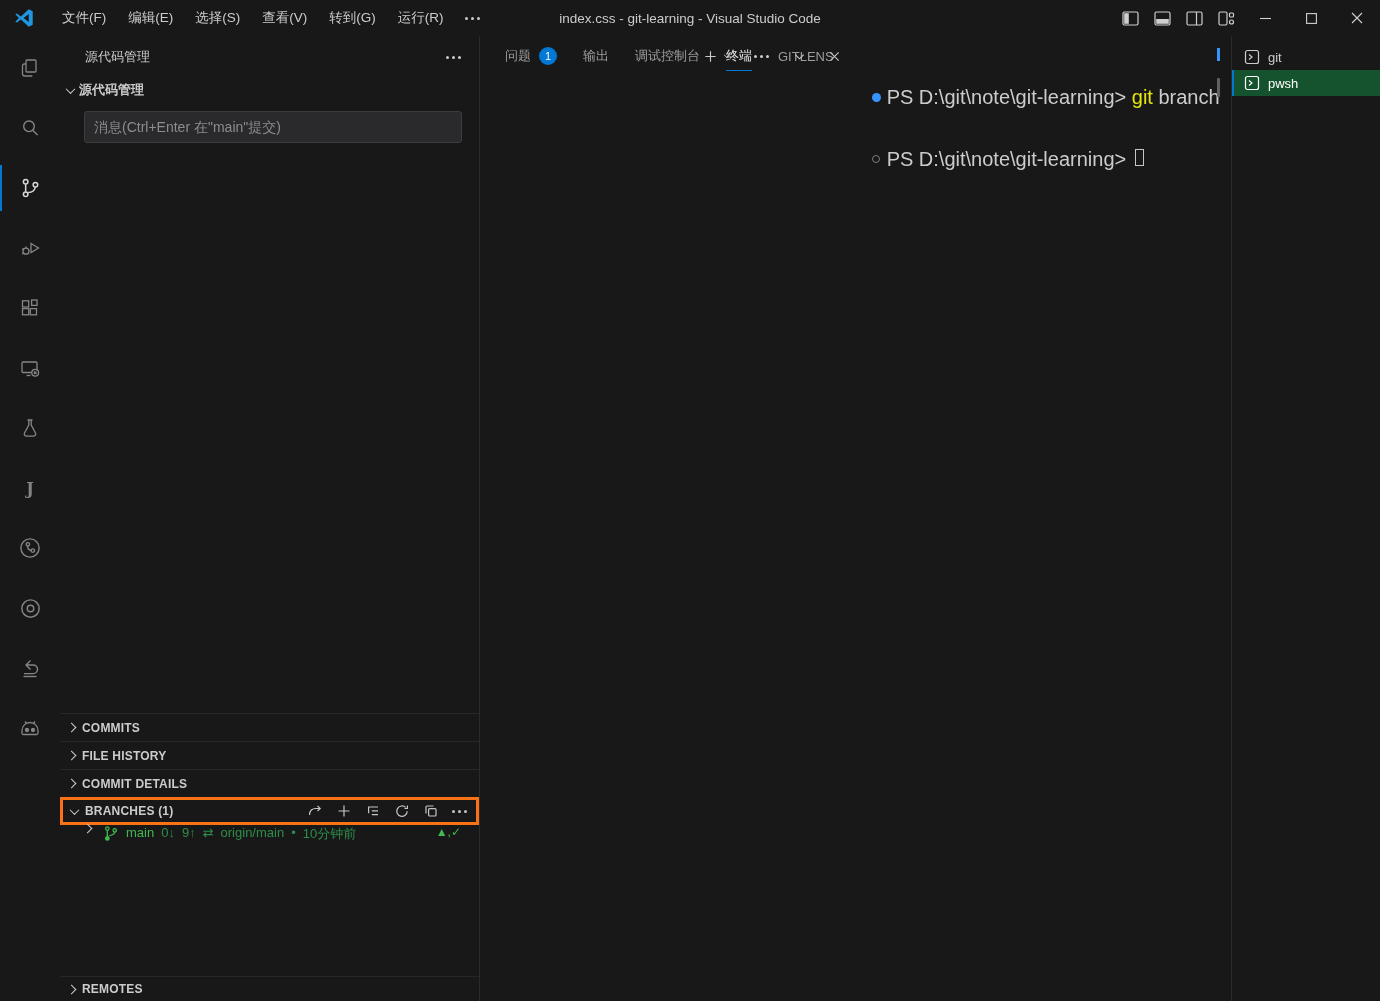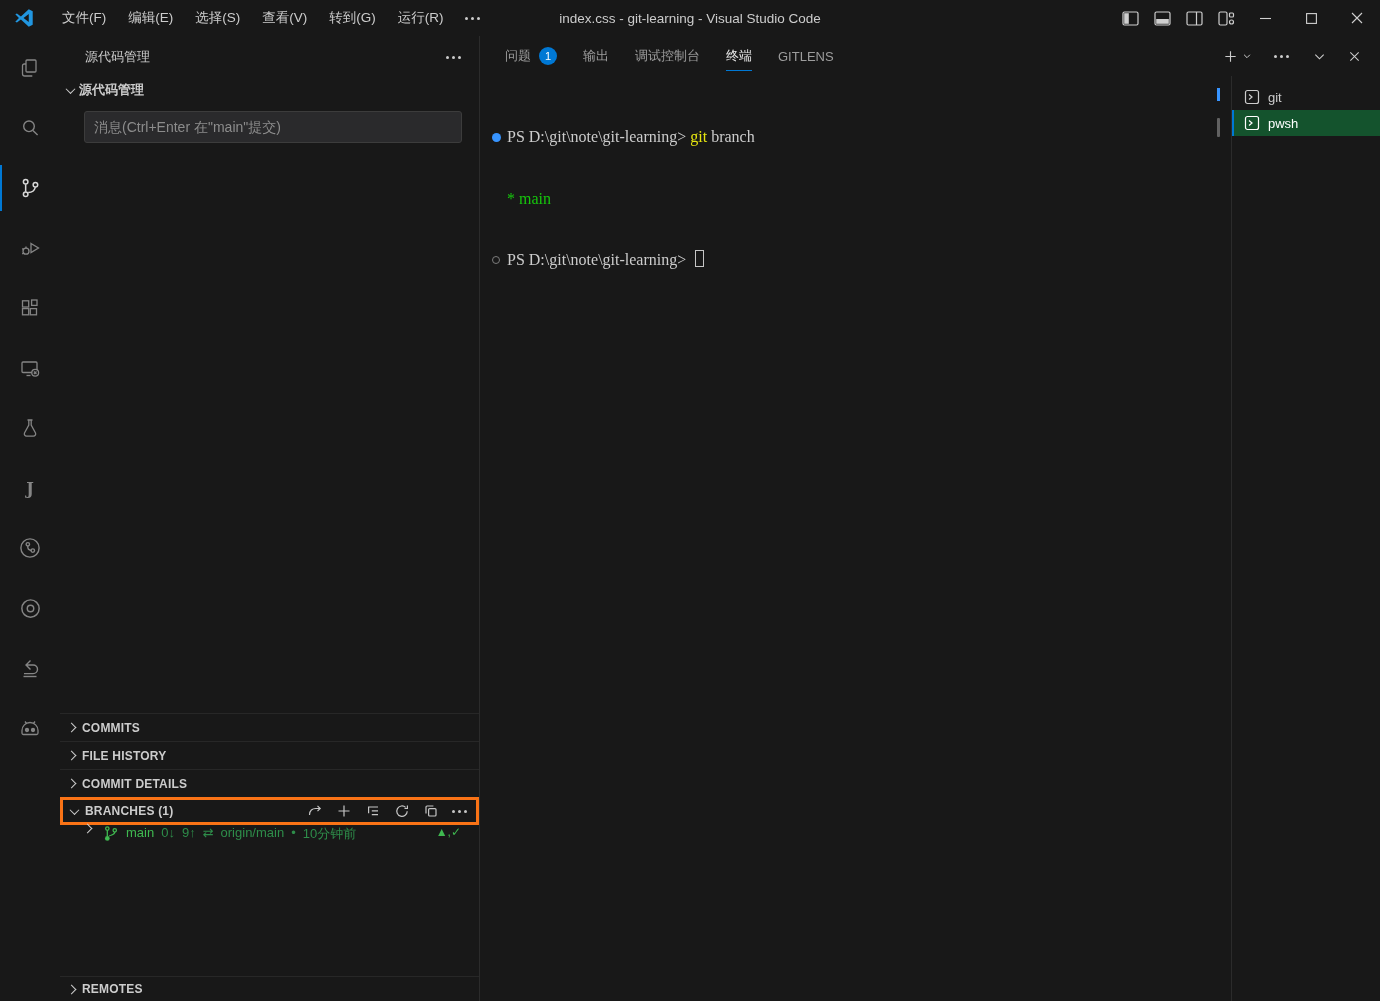--- a/index.html
+++ b/index.html
@@ -50,31 +50,31 @@
   .section-head { height:28px; flex:none; border-top:1px solid #272727; display:flex; align-items:center; gap:7px; padding-left:8px; font-size:12px; font-weight:700; color:#cccccc; letter-spacing:.2px; position:relative; }
   .section-head.focused { border:3px solid #f97316; }
   .section-actions { position:absolute; right:9px; top:0; height:100%; display:flex; align-items:center; gap:13px; }
   .branch-row { height:27px; flex:none; display:flex; align-items:flex-start; gap:7px; padding:0 18px 0 24px; font-size:13px; }
   .g-bright { color:#3fb950; }
   .g-dim { color:#2e8d4a; }
   .branch-status { margin-left:auto; color:#3fb950; font-size:12px; }
   .branches-spacer { height:124px; flex:none; }
 
   
-  .panel { flex:1; display:flex; flex-direction:column; border-left:1px solid #2b2b2b; background:#181818; }
+  .panel { flex:1; display:flex; flex-direction:row; border-left:1px solid #2b2b2b; background:#181818; }
   .panel-header { height:40px; flex:none; display:flex; align-items:center; padding-left:25px; position:relative; }
   .ptab { margin-right:26px; height:40px; display:flex; align-items:center; gap:8px; font-size:13px; color:#9d9d9d; position:relative; cursor:pointer; }
   .ptab.active { color:#e7e7e7; }
   .ptab.active::after { content:''; position:absolute; left:0; right:0; bottom:5px; height:1.5px; background:#0078d4; }
   .tab-badge { width:18px; height:18px; border-radius:50%; background:#0078d4; color:#fff; font-size:11px; display:flex; align-items:center; justify-content:center; }
   .panel-actions { position:absolute; right:12px; top:0; height:40px; display:flex; align-items:center; }
   .pact { height:40px; display:flex; align-items:center; justify-content:center; padding:0 7px; }
 
   .panel-body { flex:1; display:flex; min-height:0; }
-  .terminal { flex:1; position:relative; padding:10px 0 0 12px; font-family:Liberation Serif, serif; font-size:16px; line-height:20.5px; white-space:pre; }
+  .terminal { flex:1; position:relative; padding:10px 0 0 12px; font-family:Liberation Sans, sans-serif; font-size:20px; line-height:20.5px; white-space:pre; }
   .tline { display:flex; align-items:flex-start; }
   .tgutter { width:15px; flex:none; height:20.5px; display:flex; align-items:center; }
   .deco-filled { width:9px; height:9px; border-radius:50%; background:#3794ff; }
   .deco-hollow { width:8px; height:8px; border-radius:50%; border:1.5px solid #7c7c7c; }
   .t-yellow { color:#e5e510; }
   .t-green { color:#16c60c; }
   .cursor { display:inline-block; width:9px; height:17px; border:1px solid #c5c5c5; vertical-align:-3px; margin-left:9px; }
   .mark-blue { position:absolute; right:11px; top:12px; width:3px; height:13px; background:#3794ff; }
   .mark-gray { position:absolute; right:11px; top:42px; width:3px; height:19px; background:#616161; border-radius:1px; }
 
@@ -353,23 +353,20 @@
             </svg>
         </span>
       </span>
     </div>
     <div class="panel-body">
       <div class="terminal">
         <div class="tline">
           <span class="tgutter"><span class="deco-filled"></span></span><span>PS D:\git\note\git-learning&gt;</span><span class="t-yellow"> git</span><span> branch</span>
         </div>
         <div class="tline">
-          <span class="tgutter"></span><span class="t-green">* main</span>
-        </div>
-        <div class="tline">
           <span class="tgutter"><span class="deco-hollow"></span></span><span>PS D:\git\note\git-learning&gt;</span><span class="cursor"></span>
         </div>
         <span class="mark-blue"></span>
         <span class="mark-gray"></span>
       </div>
       <div class="terminal-tabs">
         <div class="tt-row">
           <svg width="16" height="16" viewBox="0 0 16 16" fill="none" stroke="#cccccc" stroke-width="1.2">
               <rect x="1.5" y="1.5" width="13" height="13" rx="2"></rect>
               <path d="M5 5.5 8 8l-3 2.5"></path>

